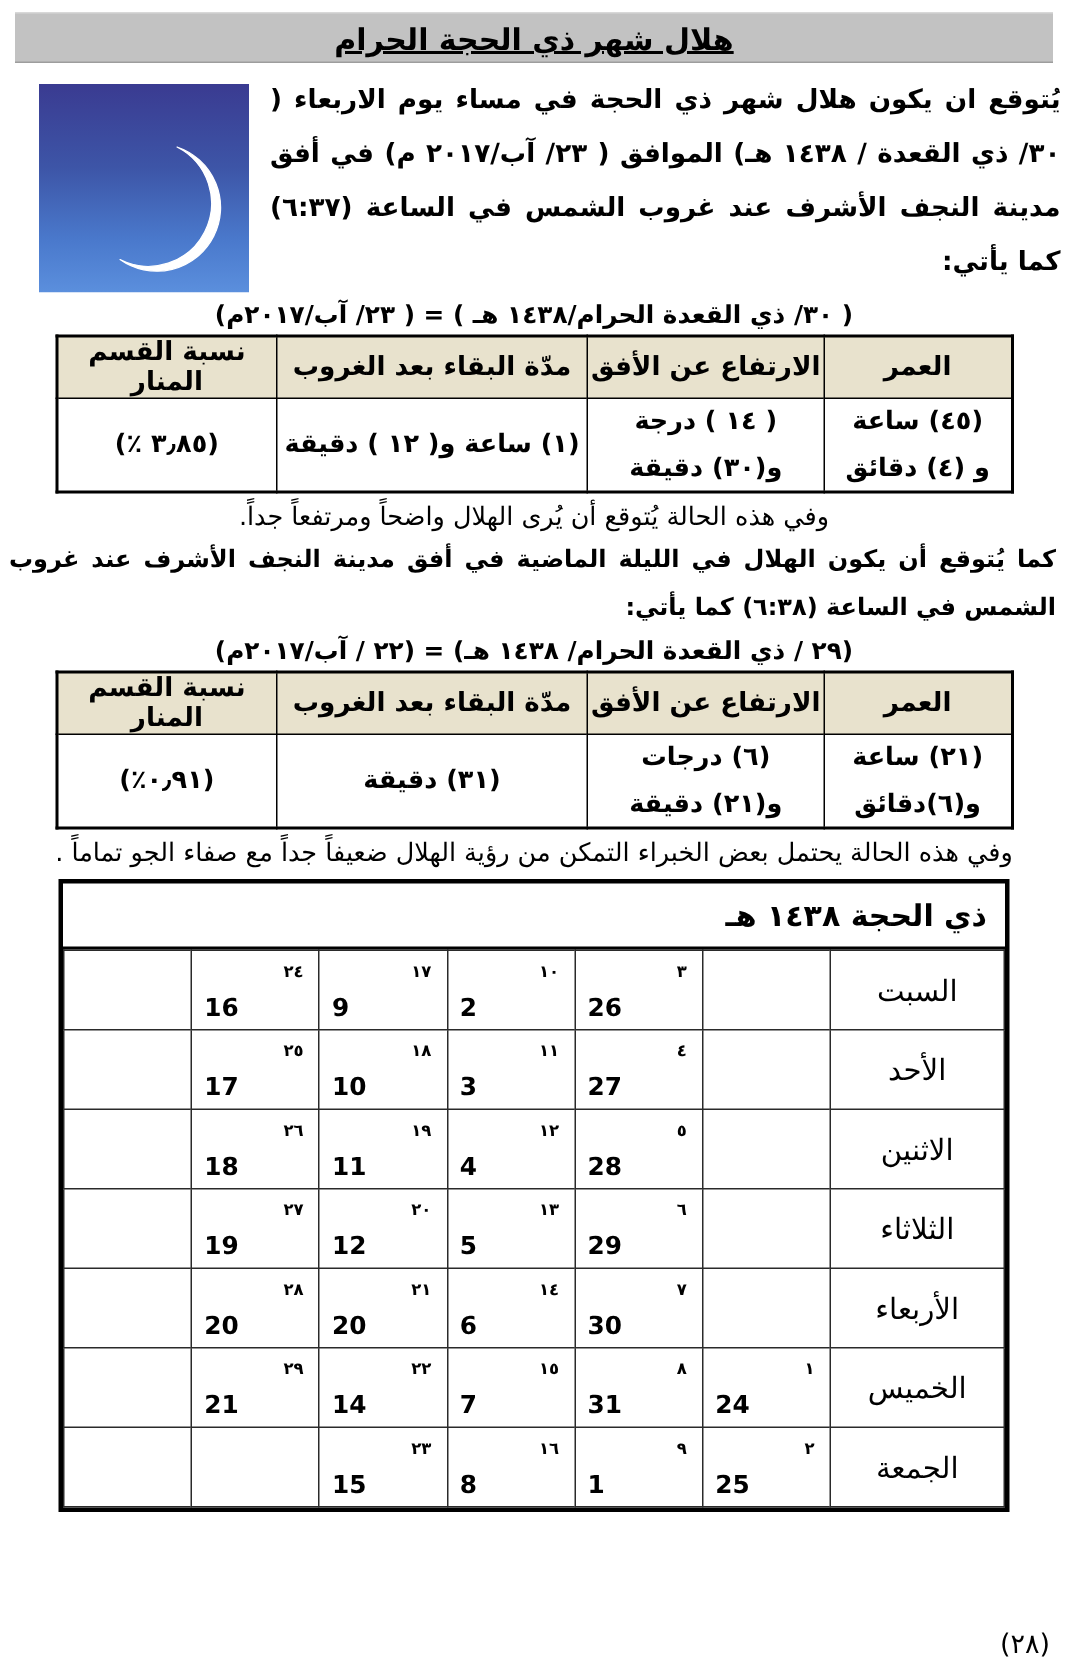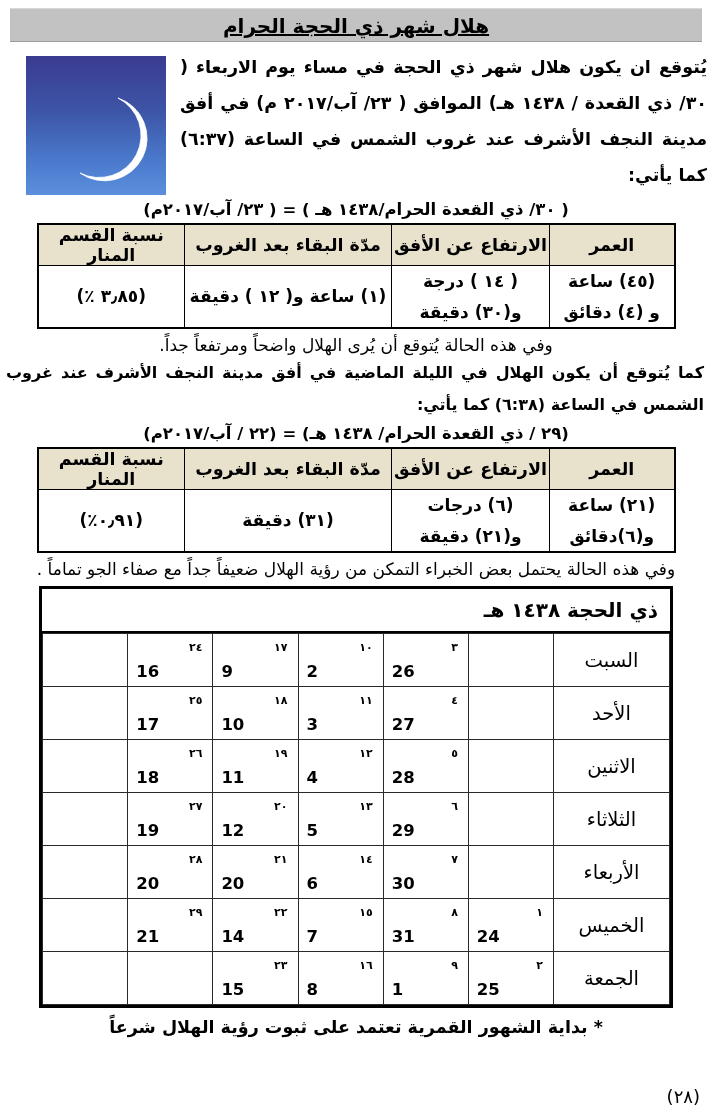--- a/index.html
+++ b/index.html
@@ -368,17 +368,16 @@
             </td>
         <td class="cc">
               <div class="hij"></div>
               <div class="grg"></div>
             </td>
       </tr>
     </tbody>
       </table>
   </div>
 
-  <div class="footnote">*  بداية الشهور القمرية تعتمد على ثبوت رؤية الهلال شرعاً</div>
 
   <div class="page-num">(٢٨)</div>
 
 </div>
 
 </body></html>

